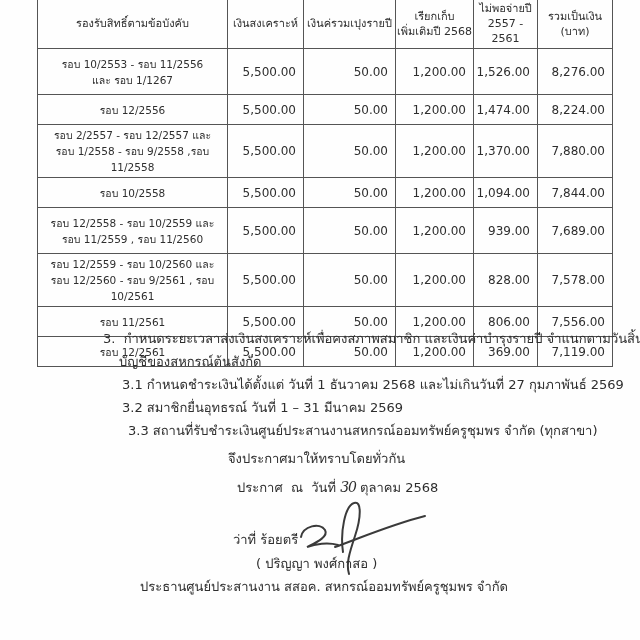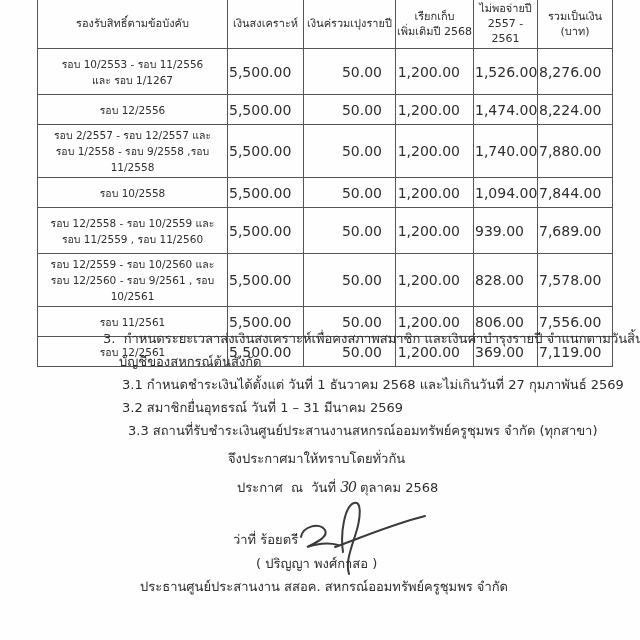--- a/index.html
+++ b/index.html
@@ -15,21 +15,21 @@
   }
   table.payments th, table.payments td { border:1px solid #555; overflow:hidden; }
   table.payments thead tr { height:45px; }
   table.payments th {
     font-weight:normal; font-size:11px; line-height:15px;
     text-align:center; vertical-align:middle; padding:2px 1px;
   }
   table.payments tr.short td { height:25px; }
   table.payments tr.tall  td { height:41px; }
   td.period { text-align:center; font-size:10.5px; line-height:16px; padding:2px 1px; }
-  td.num    { text-align:right; font-size:14px; padding-right:13px; }
+  td.num    { text-align:right; font-size:12px; padding-right:7px; }
   
   .tline { position:absolute; font-size:13px; white-space:nowrap; }
   .date-line { white-space:pre; }
   .hand-day {
     font-family:"DejaVu Serif", serif; font-style:italic;
     font-size:14px; letter-spacing:-1px;
   }
   .sig-svg { position:absolute; left:295px; top:492px; }
 </style>
 </head>
@@ -94,21 +94,21 @@
           <td class="num">8,224.00</td>
         </tr>
         <tr class="tall">
           <td class="period">
             <div>รอบ 2/2557 - รอบ 12/2557 และ</div>
             <div>รอบ 1/2558 - รอบ 9/2558 ,รอบ 11/2558</div>
           </td>
           <td class="num">5,500.00</td>
           <td class="num">50.00</td>
           <td class="num">1,200.00</td>
-          <td class="num">1,740.00</td>
+          <td class="num">1,370.00</td>
           <td class="num">7,880.00</td>
         </tr>
         <tr class="short">
           <td class="period">
             <div>รอบ 10/2558</div>
           </td>
           <td class="num">5,500.00</td>
           <td class="num">50.00</td>
           <td class="num">1,200.00</td>
           <td class="num">1,094.00</td>

